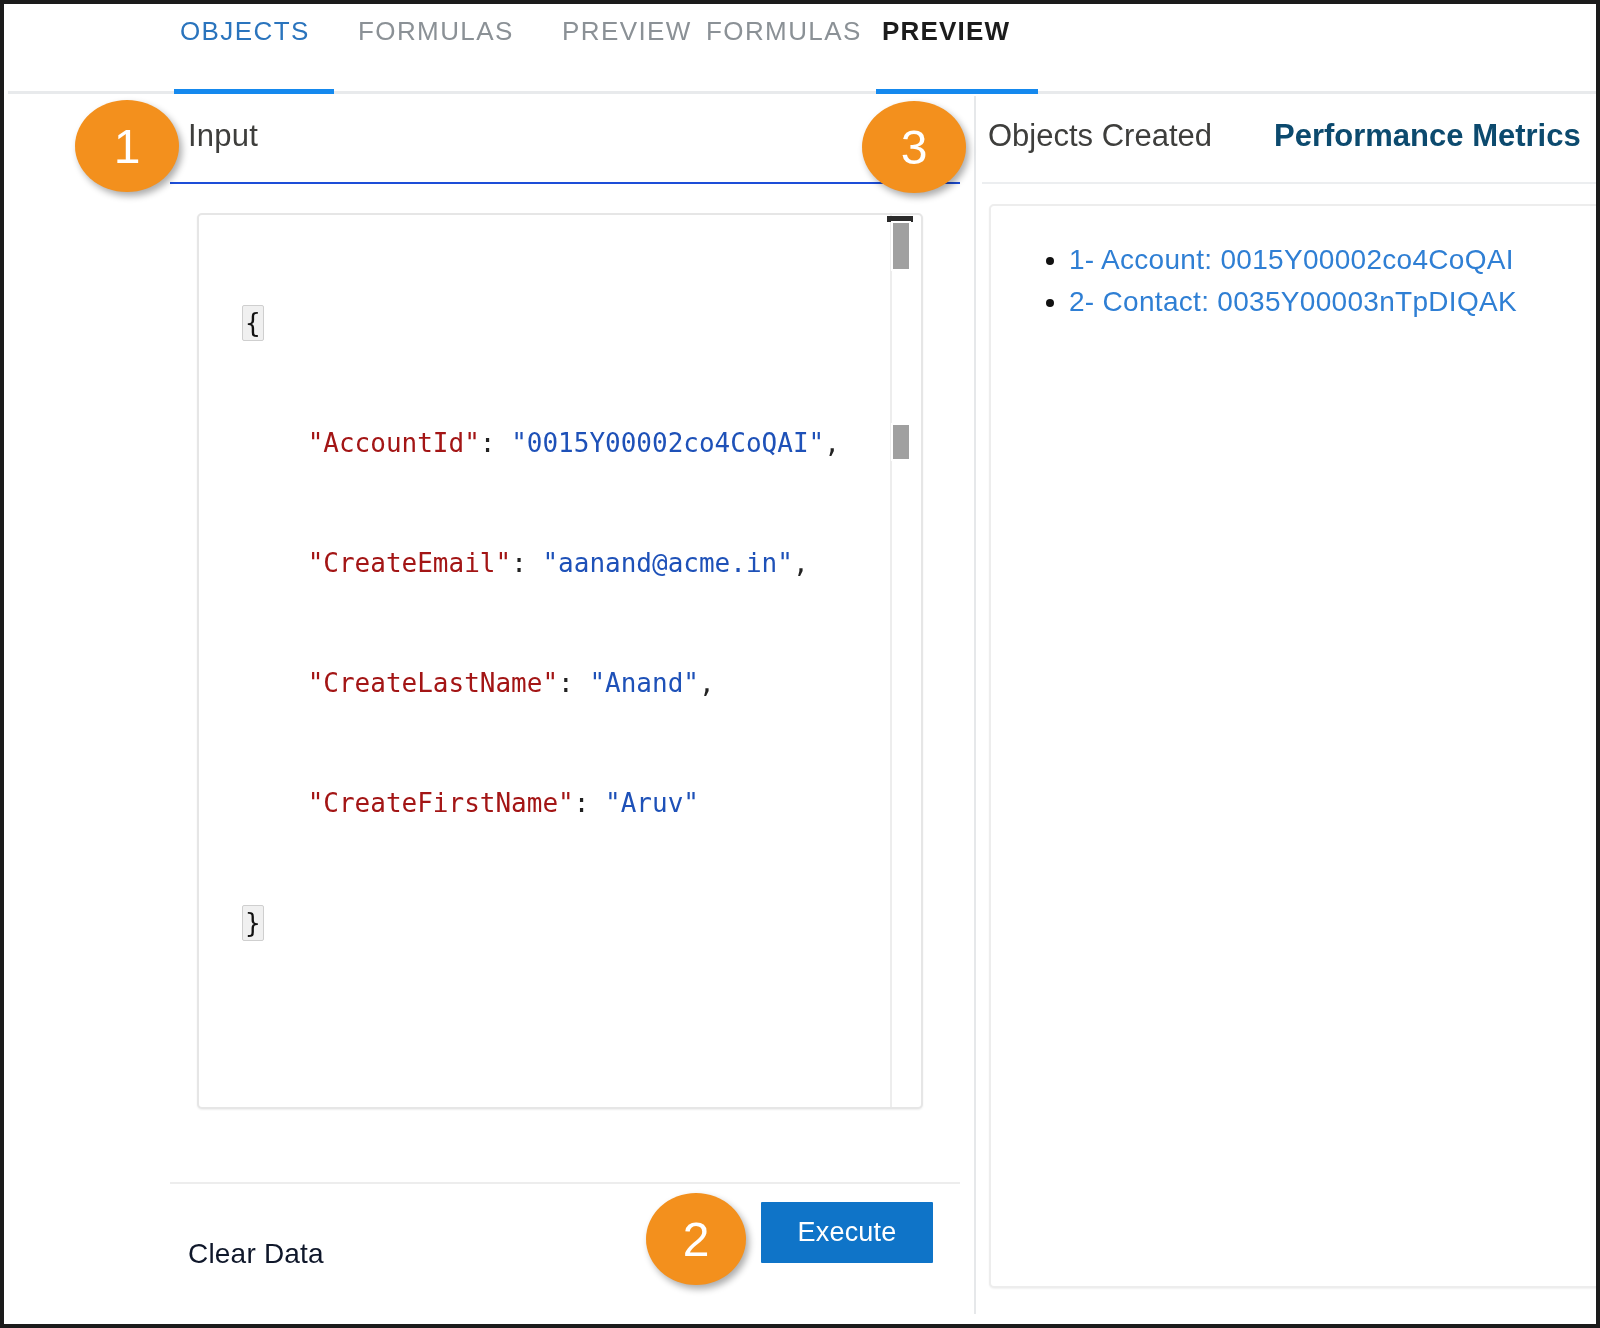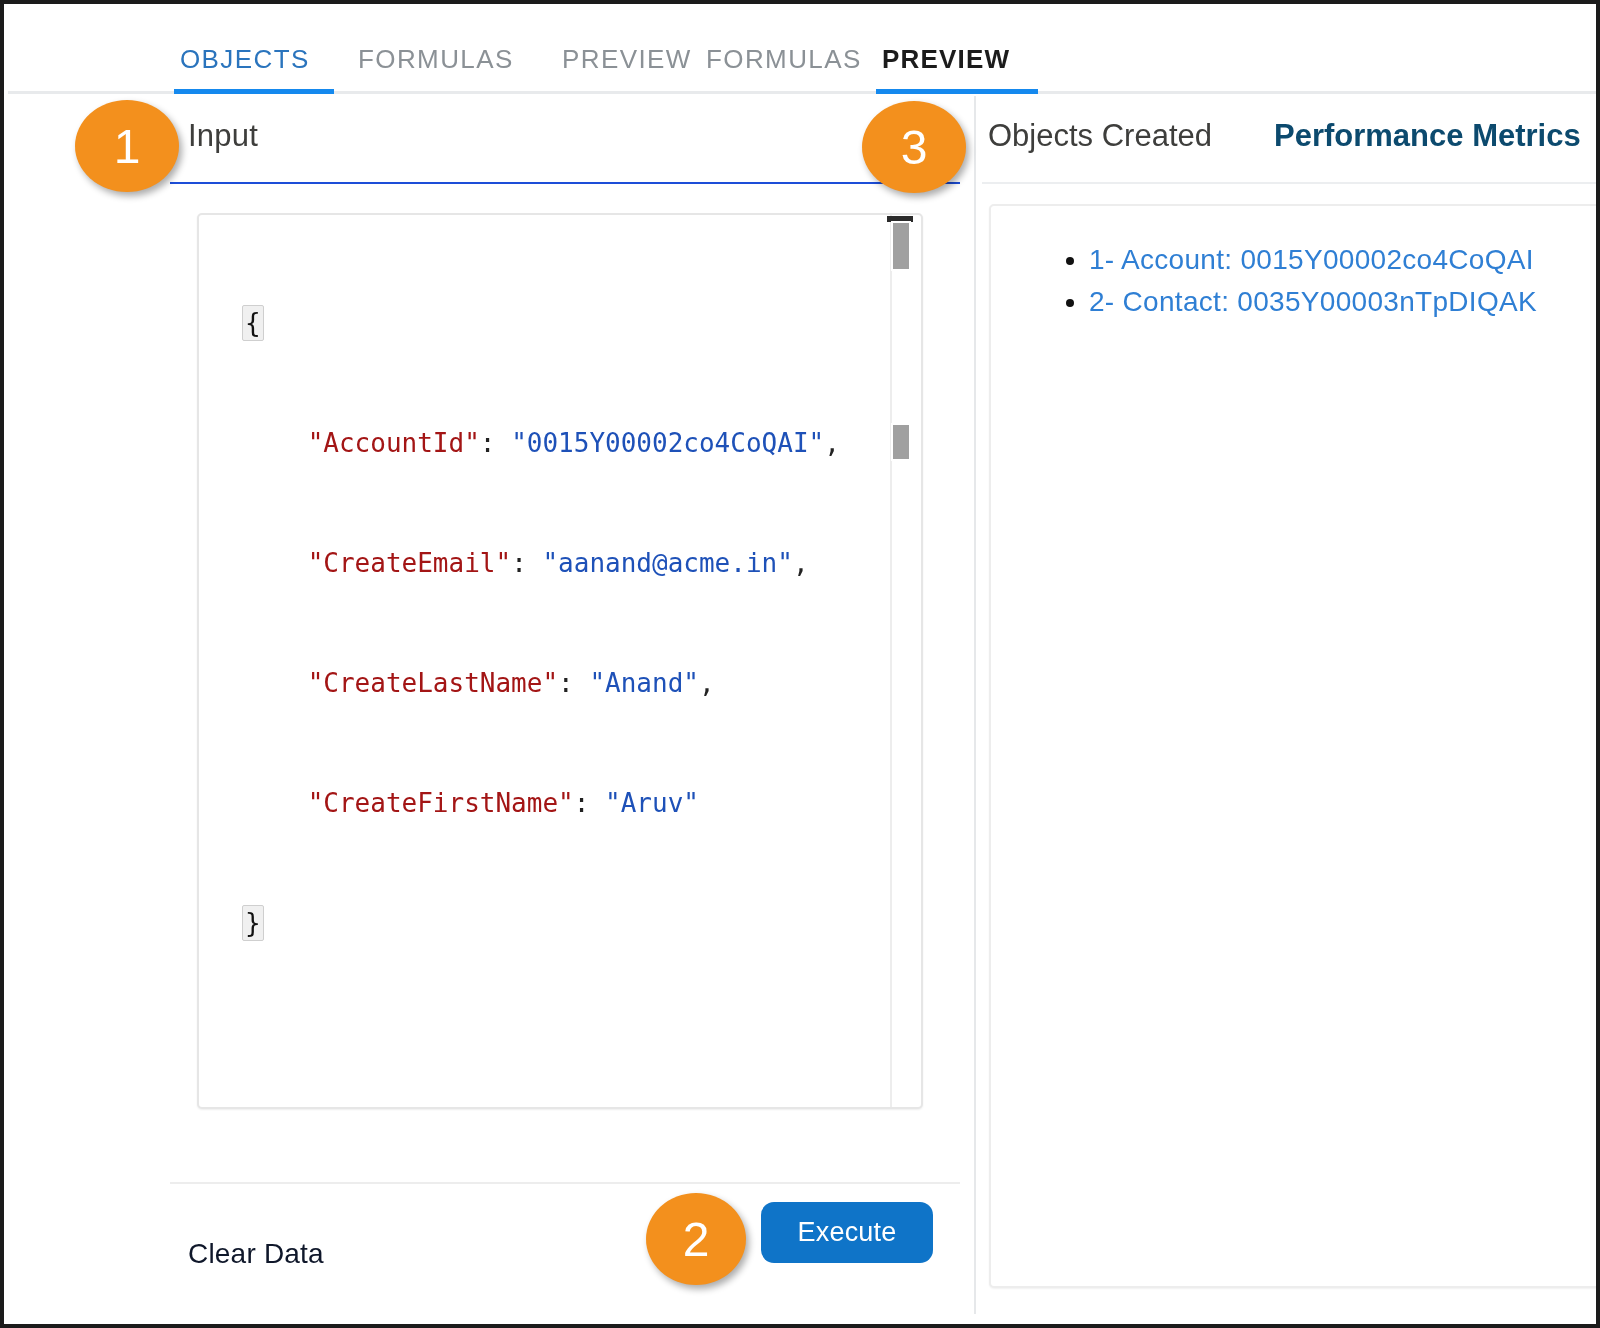--- a/index.html
+++ b/index.html
@@ -29,21 +29,21 @@
   #tabbar {
     position: absolute;
     left: 4px;
     top: 4px;
     width: 1592px;
     height: 86px;
     box-sizing: border-box;
   }
   .tab {
     position: absolute;
-    top: 36px;
+    top: 8px;
     font-size: 26px;
     letter-spacing: 1.4px;
     color: #8b9196;
     font-weight: 400;
     white-space: nowrap;
     cursor: pointer;
   }
   .tab.active-blue { color: #2a74bd; }
   .tab.active-dark { color: #1c1c1c; font-weight: 700; letter-spacing: 1.2px; }
 
@@ -202,21 +202,21 @@
     letter-spacing: 0.2px;
   }
   #execute-btn {
     position: absolute;
     left: 757px;
     top: 1198px;
     width: 172px;
     height: 61px;
     background: #0f74c8;
     border: none;
-    border-radius: 13px;
+    border-radius: 1px;
     color: #ffffff;
     font-size: 27px;
     font-family: "Liberation Sans", sans-serif;
     cursor: pointer;
     letter-spacing: 0.2px;
   }
 
   
   #results-header {
     position: absolute;
@@ -257,21 +257,20 @@
     left: 46px;
     top: 33px;
     margin: 0;
     padding: 0 0 0 32px;
     list-style: disc;
   }
   #created-list li {
     font-size: 28px;
     line-height: 42px;
     color: #111111;
-    margin-left: 20px;
   }
   #created-list li span {
     color: #2f7fd4;
     cursor: pointer;
     letter-spacing: 0.3px;
   }
 
   
   .badge {
     position: absolute;

